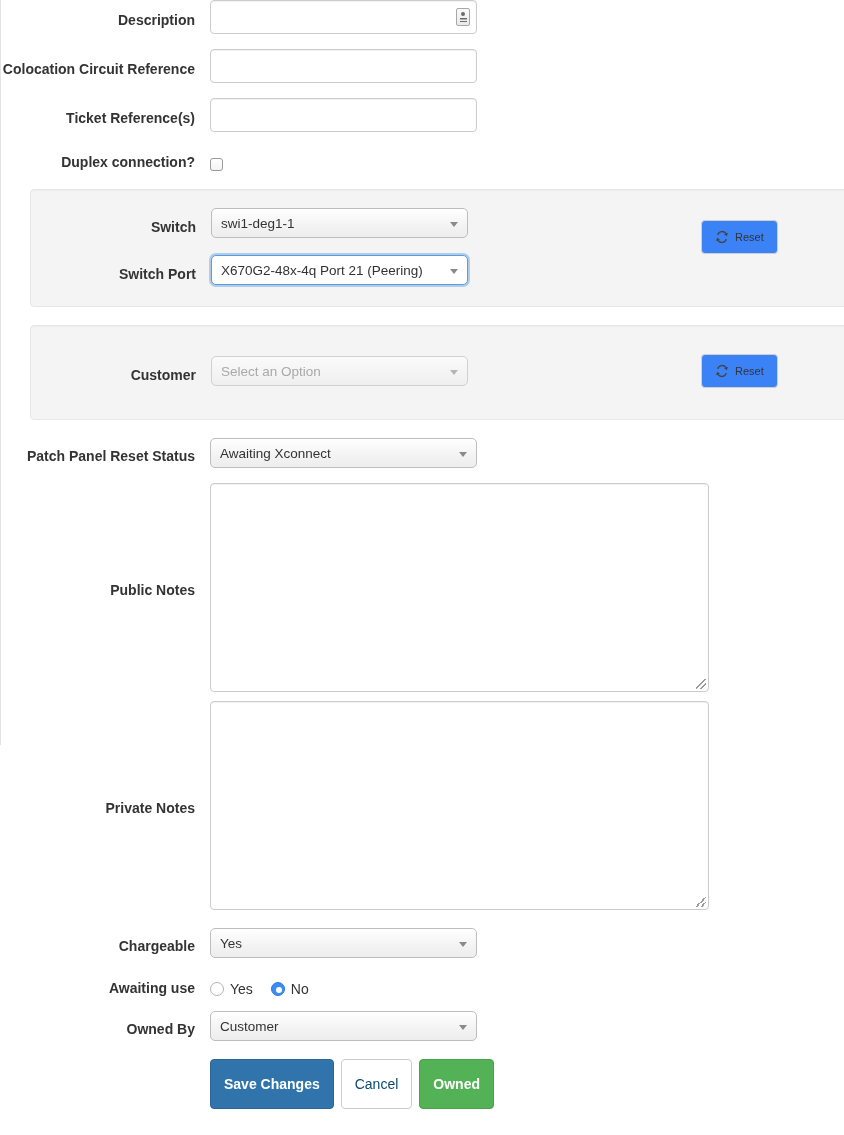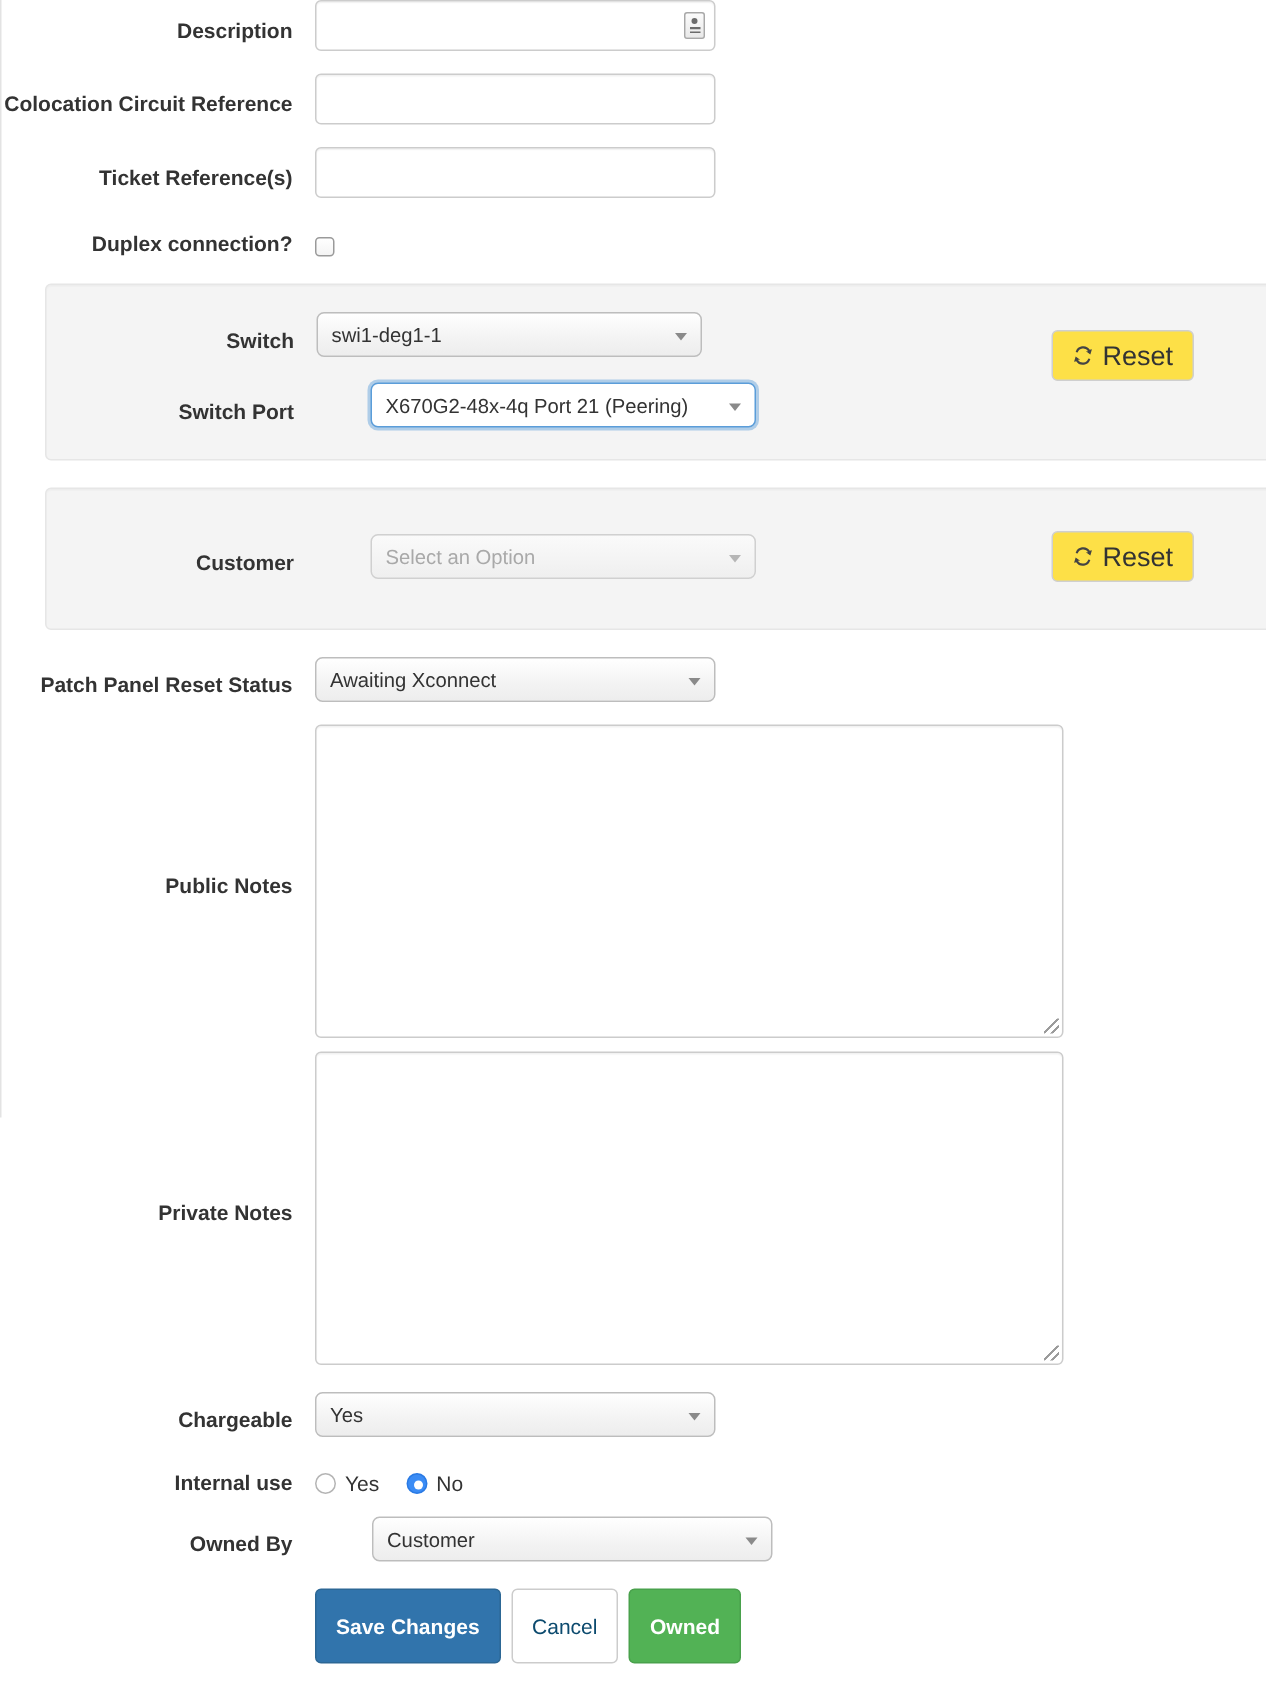--- a/index.html
+++ b/index.html
@@ -176,37 +176,37 @@
     box-shadow: inset 0 1px 1px rgba(0,0,0,.03);
     padding: 18px 0 18px 0;
     margin: 0 0 18px 30px;
     width: 1000px;          
     position: relative;
     display: flex;
     align-items: flex-start;
   }
   .panel-fields { flex: 0 0 auto; }
   .panel .row { margin-bottom: 14px; }
-  .panel .row:last-child { margin-bottom: 0; gap: 36px; }
+  .panel .row:last-child { margin-bottom: 0; }
   .panel .label { width: 180px; flex: 0 0 180px; }
   .reset-slot {
     position: absolute;
     left: 670px;
     top: 30px;
   }
   .btn-reset {
     display: inline-flex;
     align-items: center;
     gap: 6px;
     height: 34px;
     padding: 0 13px;
-    background: #fde047;
+    background: #3b82f6;
     border: 1px solid #cfcfcf;
     border-radius: 4px;
-    font-size: 18px;
+    font-size: 11px;
     color: #333;
     line-height: 32px;
   }
   .refresh-icon {
     width: 14px; height: 14px;
     display: inline-block;
     color: #444;
   }
 
   
@@ -355,32 +355,32 @@
   </div>
 
   <div class="row" style="margin-bottom:13px;">
     <div class="label" style="padding-top:6px;">Chargeable</div>
     <div class="control">
       <div class="select w267">Yes</div>
     </div>
   </div>
 
   <div class="row" style="margin-bottom:12px;">
-    <div class="label" style="padding-top:5px;">Internal use</div>
+    <div class="label" style="padding-top:5px;">Awaiting use</div>
     <div class="control">
       <div class="radio-group">
         <span class="radio"></span>
         <span class="radio-label">Yes</span>
         <span class="radio checked"></span>
         <span class="radio-label">No</span>
       </div>
     </div>
   </div>
 
-  <div class="row" style="margin-bottom:13px;gap:38px;">
+  <div class="row" style="margin-bottom:13px;">
     <div class="label" style="padding-top:6px;">Owned By</div>
     <div class="control">
       <div class="select w267">Customer</div>
     </div>
   </div>
 
   <div class="row">
     <div class="label"></div>
     <div class="control">
       <div class="actions">

